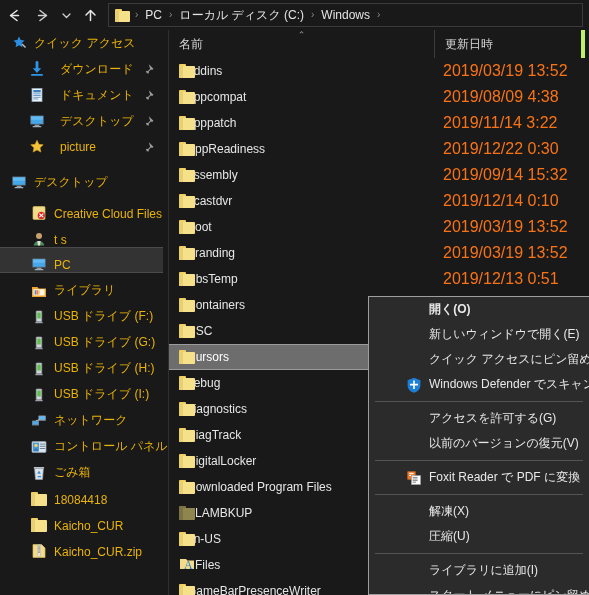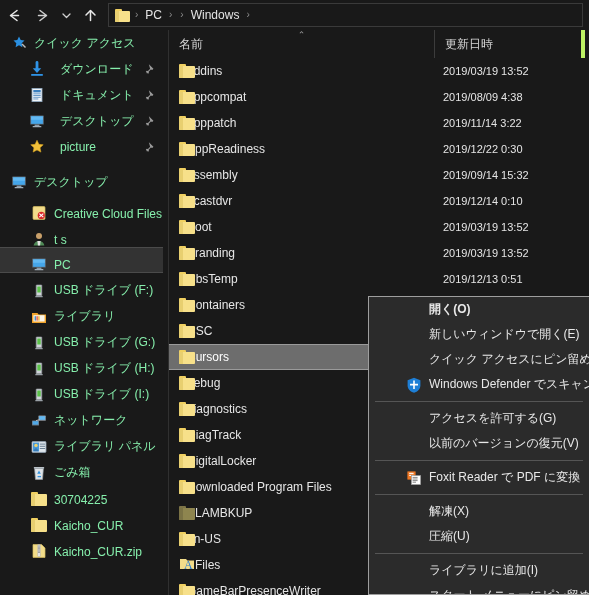--- a/index.html
+++ b/index.html
@@ -74,21 +74,21 @@
     background: #303030;
   }
   #content {
     position: absolute; left: 169px; top: 30px; width: 420px; height: 565px;
     background: #191919; overflow: hidden;
   }
 
   
   .sb-item {
     display: flex; align-items: center; height: 26px;
-    padding-left: 10px; color: #86efac; font-size: 12px;
+    padding-left: 10px; color: #eab308; font-size: 12px;
     white-space: nowrap; position: relative;
   }
   .sb-item.indent1 { padding-left: 28px; gap: 8px; }
   .sb-item.indent2 { padding-left: 30px; align-items: flex-end; }
   .sb-item.selected {
     background: #333333; border-top: 1px solid #4b4b4b; border-bottom: 1px solid #4b4b4b;
     height: 26px; width: 163px;
   }
   .sb-icon {
     width: 17px; height: 16px; margin-right: 7px; flex: none;
@@ -133,21 +133,21 @@
     background: #6d6d6d;
     border-top: 1px solid #9a9a9a; border-bottom: 1px solid #9a9a9a;
   }
   .cell-name {
     width: 266px; display: flex; align-items: center;
     padding-left: 10px; color: #e6e6e6; font-size: 12px;
     overflow: hidden;
   }
   .cell-name .fico { margin-right: 8px; }
   .cell-date {
-    width: 150px; color: #e5e5e5; font-size: 11px; padding-left: 8px;
+    width: 150px; color: #f97316; font-size: 16px; padding-left: 8px;
   }
   .row.selected .cell-name { color: #ffffff; }
 
   
   #ctxmenu {
     position: absolute; left: 368px; top: 296px;
     width: 221px; height: 299px;
     background: #2b2b2b;
     border: 1px solid #9e9e9e;
     border-right: none;
@@ -200,20 +200,21 @@
 
     <div id="breadcrumb">
       <span class="crumb-folder">
         <span class="fico" style="width:15px;height:13px;">
           <span class="tab"></span><span class="body" style="width:15px;height:11px;"></span><span class="shade" style="height:11px;"></span>
         </span>
       </span>
       <span class="crumb-sep">›</span>
       <span class="crumb">PC</span>
       <span class="crumb-sep">›</span>
+      <span class="crumb">ローカル ディスク (C:)</span>
       <span class="crumb-sep">›</span>
       <span class="crumb">Windows</span>
       <span class="crumb-sep">›</span>
     </div>
   </div>
 
   <div id="sidebar">
       <div class="sb-item">
         <span class="sb-icon">
           <svg width="16" height="16" viewBox="0 0 16 16">
@@ -328,38 +329,38 @@
             <rect x="2.1" y="3.4" width="11.8" height="3.4" fill="#63b9f2"></rect>
             <rect x="5.6" y="11.6" width="4.8" height="1.6" fill="#8a99a6"></rect>
             <rect x="3.6" y="13.1" width="8.8" height="1.2" rx=".4" fill="#9fadb8"></rect>
           </svg>
         </span>
         <span class="sb-label">PC</span>
       </div>
       <div class="sb-item indent2">
         <span class="sb-icon">
           <svg width="16" height="16" viewBox="0 0 16 16">
-            <rect x="5.2" y="2" width="5.6" height="10.8" rx=".5" fill="#cfd4d8" stroke="#8c9298" stroke-width=".7"></rect>
-            <rect x="6.3" y="3.4" width="3.4" height="6.2" rx=".3" fill="#5cc14a"></rect>
-            <rect x="4.3" y="12.9" width="7.4" height="1.3" rx=".3" fill="#9aa1a7"></rect>
-          </svg>
-        </span>
-        <span class="sb-label">USB ドライブ (F:)</span>
-      </div>
-      <div class="sb-item indent2">
-        <span class="sb-icon">
-          <svg width="16" height="16" viewBox="0 0 16 16">
             <path d="M1 4h5.4l1.3 1.5H15V14H1z" fill="#f0a32a"></path>
             <rect x="2.4" y="6.2" width="11.2" height="6.3" fill="#fbf6ea"></rect>
             <rect x="3.6" y="7.2" width="1.4" height="4.4" fill="#4a90c8"></rect>
             <rect x="5.4" y="7.2" width="1.4" height="4.4" fill="#e05a4a"></rect>
             <rect x="7.2" y="7.2" width="1.4" height="4.4" fill="#f0b63a"></rect>
           </svg>
         </span>
         <span class="sb-label">ライブラリ</span>
+      </div>
+      <div class="sb-item indent2">
+        <span class="sb-icon">
+          <svg width="16" height="16" viewBox="0 0 16 16">
+            <rect x="5.2" y="2" width="5.6" height="10.8" rx=".5" fill="#cfd4d8" stroke="#8c9298" stroke-width=".7"></rect>
+            <rect x="6.3" y="3.4" width="3.4" height="6.2" rx=".3" fill="#5cc14a"></rect>
+            <rect x="4.3" y="12.9" width="7.4" height="1.3" rx=".3" fill="#9aa1a7"></rect>
+          </svg>
+        </span>
+        <span class="sb-label">USB ドライブ (F:)</span>
       </div>
       <div class="sb-item indent2">
         <span class="sb-icon">
           <svg width="16" height="16" viewBox="0 0 16 16">
             <rect x="5.2" y="2" width="5.6" height="10.8" rx=".5" fill="#cfd4d8" stroke="#8c9298" stroke-width=".7"></rect>
             <rect x="6.3" y="3.4" width="3.4" height="6.2" rx=".3" fill="#5cc14a"></rect>
             <rect x="4.3" y="12.9" width="7.4" height="1.3" rx=".3" fill="#9aa1a7"></rect>
           </svg>
         </span>
         <span class="sb-label">USB ドライブ (G:)</span>
@@ -401,42 +402,42 @@
           <svg width="16" height="16" viewBox="0 0 16 16">
             <rect x="1" y="2.6" width="14" height="10.8" rx=".8" fill="#dfe6ec" stroke="#8fa0b0" stroke-width=".8"></rect>
             <rect x="2" y="3.6" width="6" height="8.8" fill="#4a9ad8"></rect>
             <circle cx="5" cy="6.4" r="1.7" fill="#f3d36a"></circle>
             <path d="M2.6 12.3c.4-1.9 1.3-3 2.4-3s2 1.1 2.4 3z" fill="#3a7ab5"></path>
             <rect x="8.8" y="4.6" width="5.3" height="1" fill="#6f8496"></rect>
             <rect x="8.8" y="6.8" width="5.3" height="1" fill="#6f8496"></rect>
             <rect x="8.8" y="9" width="5.3" height="1" fill="#6f8496"></rect>
           </svg>
         </span>
-        <span class="sb-label">ライブラリ パネル</span>
+        <span class="sb-label">コントロール パネル</span>
       </div>
       <div class="sb-item indent2">
         <span class="sb-icon">
           <svg width="16" height="16" viewBox="0 0 16 16">
             <path d="M3.6 3.4h8.8l-.9 11h-7z" fill="#dfe4e8" stroke="#9aa3ab" stroke-width=".7"></path>
             <rect x="2.8" y="1.9" width="10.4" height="1.7" rx=".5" fill="#b9c1c8"></rect>
             <path d="M8 5.6l1.8 3.2H6.2z" fill="#2f92e0"></path>
             <path d="M6.6 11.6h3.4" stroke="#2f92e0" stroke-width="1.3"></path>
           </svg>
         </span>
         <span class="sb-label">ごみ箱</span>
       </div>
       <div class="sb-item indent2">
         <span class="sb-icon">
           <span class="fico">
             <span class="tab"></span>
             <span class="body"></span>
             <span class="shade"></span>
           </span>
         </span>
-        <span class="sb-label">30704225</span>
+        <span class="sb-label">18084418</span>
       </div>
       <div class="sb-item indent2">
         <span class="sb-icon">
           <span class="fico">
             <span class="tab"></span>
             <span class="body"></span>
             <span class="shade"></span>
           </span>
         </span>
         <span class="sb-label">Kaicho_CUR</span>

